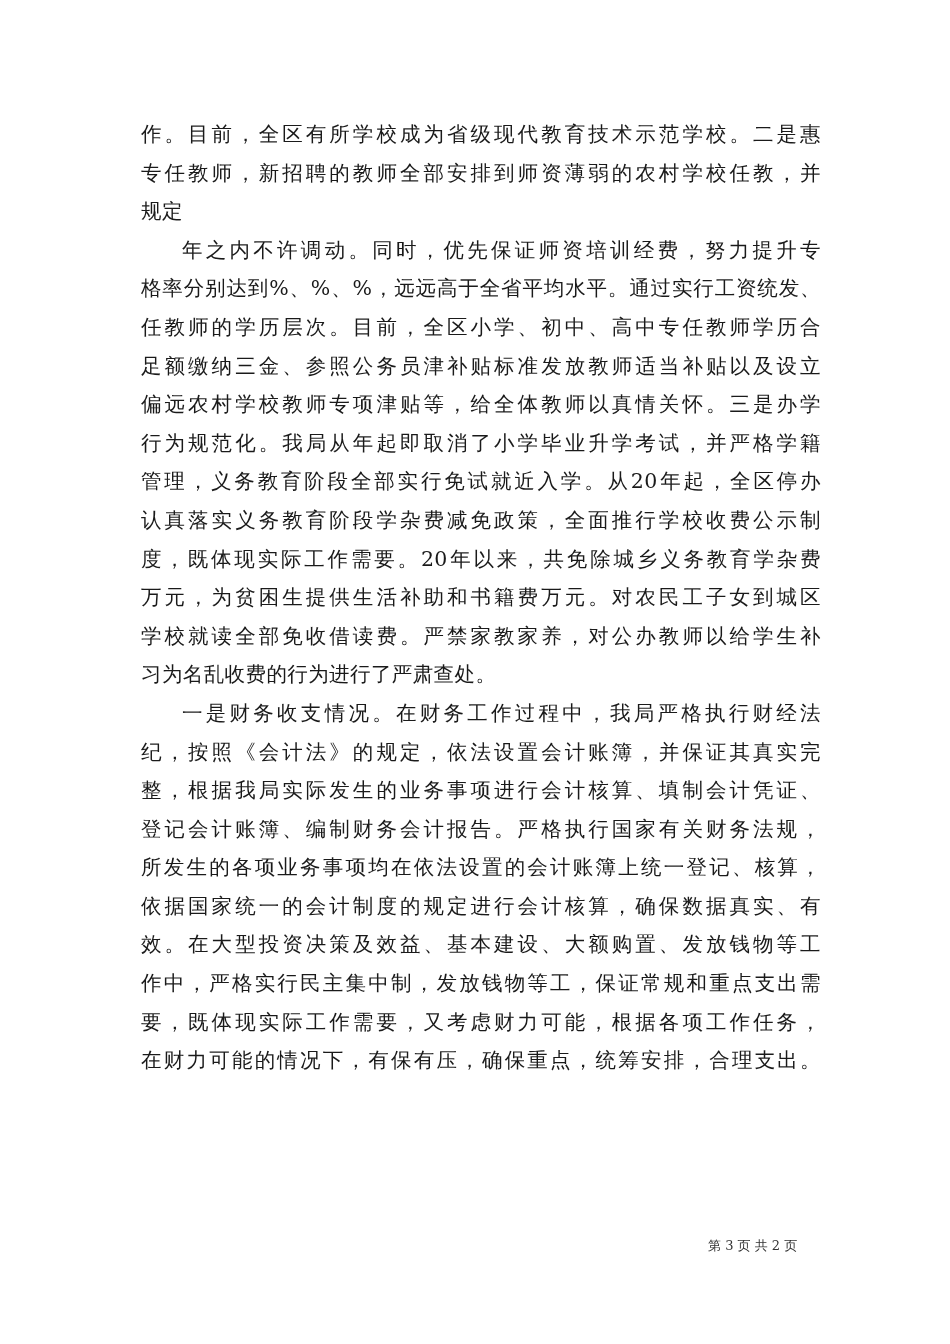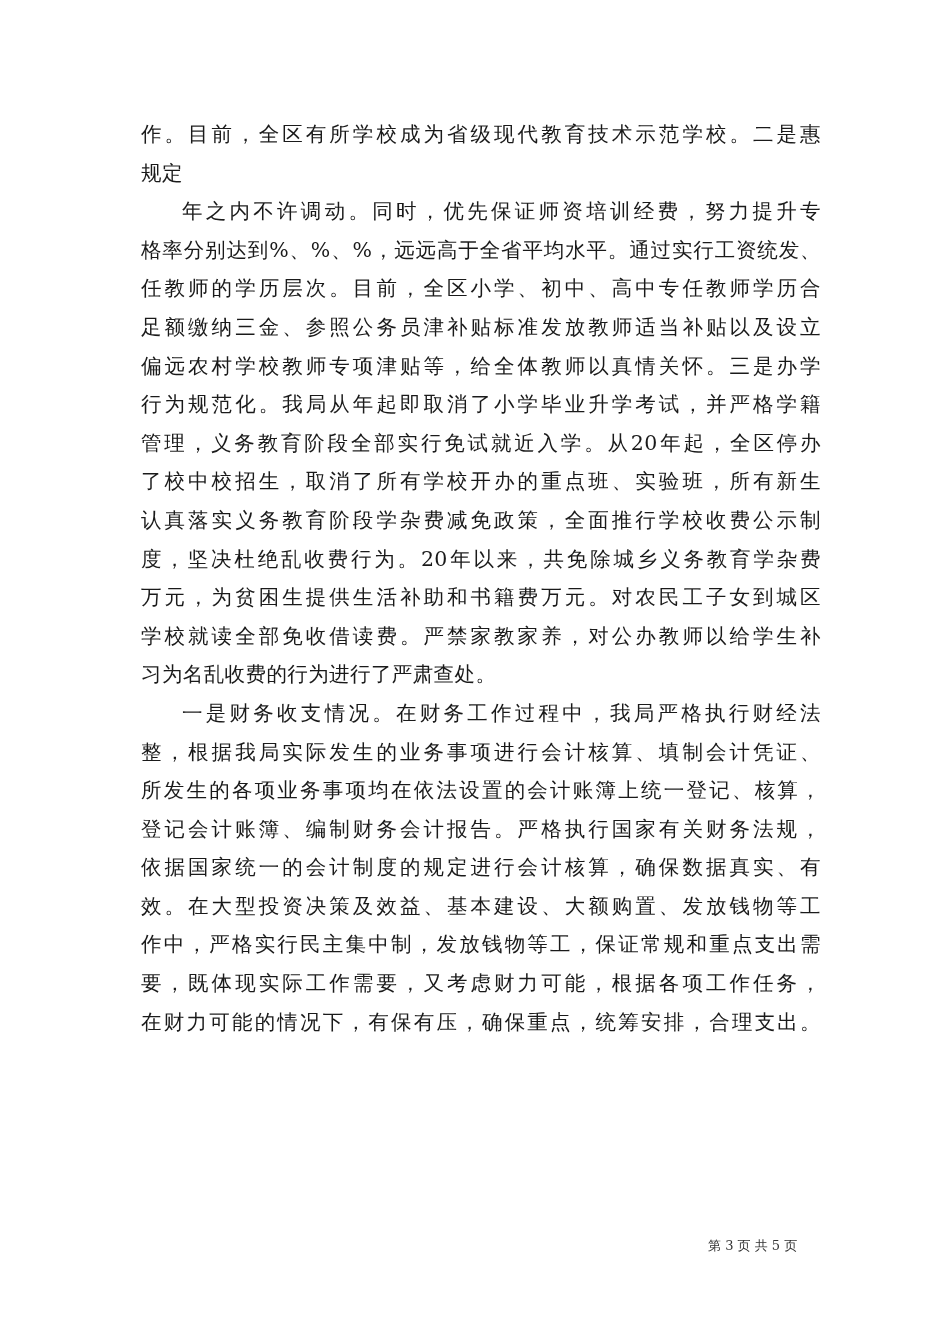--- a/index.html
+++ b/index.html
@@ -50,38 +50,39 @@
       color: #333;
       font-family: "DejaVu Serif", "Liberation Serif", serif;
     }
   </style>
 </head>
 <body>
 
 <div class="page">
   <div class="body-text" id="body-text">
       <div class="line justify">作。目前，全区有所学校成为省级现代教育技术示范学校。二是惠</div>
+      <div class="line justify">专任教师，新招聘的教师全部安排到师资薄弱的农村学校任教，并</div>
       <div class="line">规定</div>
       <div class="line indent justify">年之内不许调动。同时，优先保证师资培训经费，努力提升专</div>
       <div class="line justify">格率分别达到%、%、%，远远高于全省平均水平。通过实行工资统发、</div>
       <div class="line justify">任教师的学历层次。目前，全区小学、初中、高中专任教师学历合</div>
       <div class="line justify">足额缴纳三金、参照公务员津补贴标准发放教师适当补贴以及设立</div>
       <div class="line justify">偏远农村学校教师专项津贴等，给全体教师以真情关怀。三是办学</div>
       <div class="line justify">行为规范化。我局从年起即取消了小学毕业升学考试，并严格学籍</div>
       <div class="line justify">管理，义务教育阶段全部实行免试就近入学。从20年起，全区停办</div>
-      <div class="line justify">了校中校招生，取消了所有学校开办的重点班、实验班，所有新生</div>
       <div class="line justify">认真落实义务教育阶段学杂费减免政策，全面推行学校收费公示制</div>
-      <div class="line justify">度，坚决杜绝乱收费行为。20年以来，共免除城乡义务教育学杂费</div>
+      <div class="line justify">度，既体现实际工作需要。20年以来，共免除城乡义务教育学杂费</div>
       <div class="line justify">万元，为贫困生提供生活补助和书籍费万元。对农民工子女到城区</div>
       <div class="line justify">学校就读全部免收借读费。严禁家教家养，对公办教师以给学生补</div>
       <div class="line">习为名乱收费的行为进行了严肃查处。</div>
       <div class="line indent justify">一是财务收支情况。在财务工作过程中，我局严格执行财经法</div>
+      <div class="line justify">纪，按照《会计法》的规定，依法设置会计账簿，并保证其真实完</div>
       <div class="line justify">整，根据我局实际发生的业务事项进行会计核算、填制会计凭证、</div>
+      <div class="line justify">登记会计账簿、编制财务会计报告。严格执行国家有关财务法规，</div>
       <div class="line justify">所发生的各项业务事项均在依法设置的会计账簿上统一登记、核算，</div>
-      <div class="line justify">登记会计账簿、编制财务会计报告。严格执行国家有关财务法规，</div>
       <div class="line justify">依据国家统一的会计制度的规定进行会计核算，确保数据真实、有</div>
       <div class="line justify">效。在大型投资决策及效益、基本建设、大额购置、发放钱物等工</div>
       <div class="line justify">作中，严格实行民主集中制，发放钱物等工，保证常规和重点支出需</div>
       <div class="line justify">要，既体现实际工作需要，又考虑财力可能，根据各项工作任务，</div>
       <div class="line justify">在财力可能的情况下，有保有压，确保重点，统筹安排，合理支出。</div>
     </div>
-  <div class="footer">第 3 页 共 5 页</div>
+  <div class="footer">第 3 页 共 2 页</div>
 </div>
 
 </body></html>

